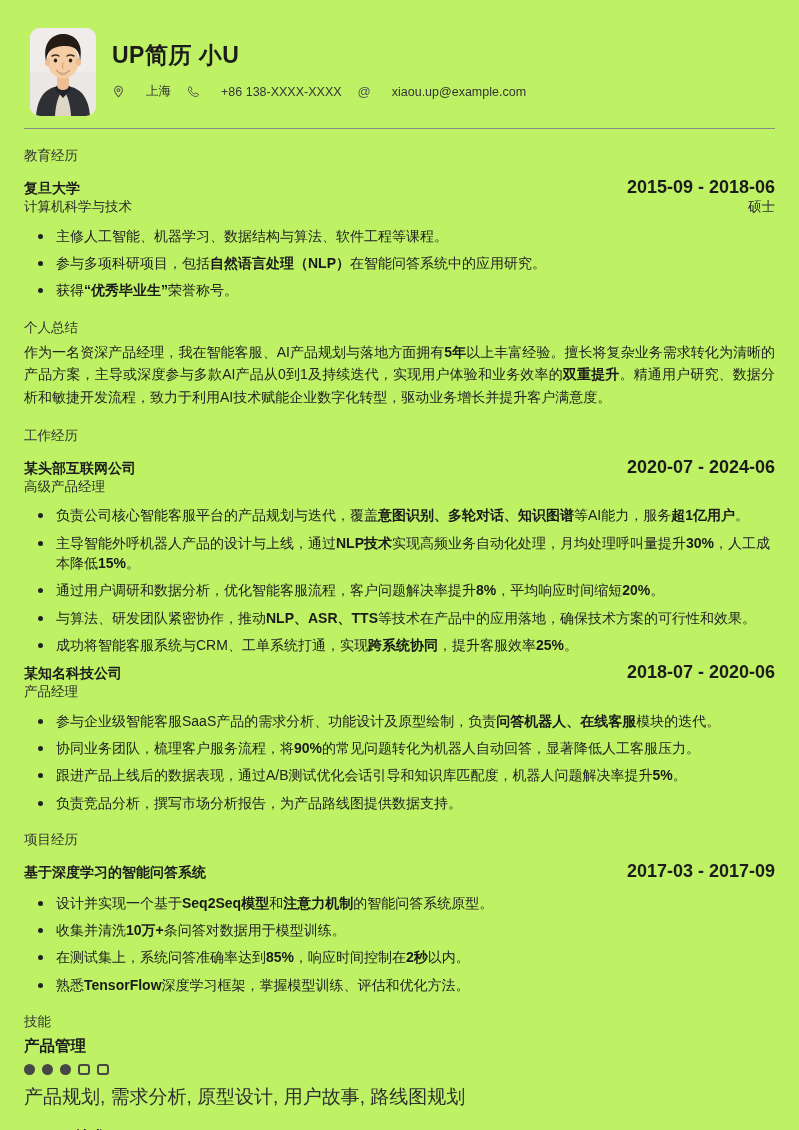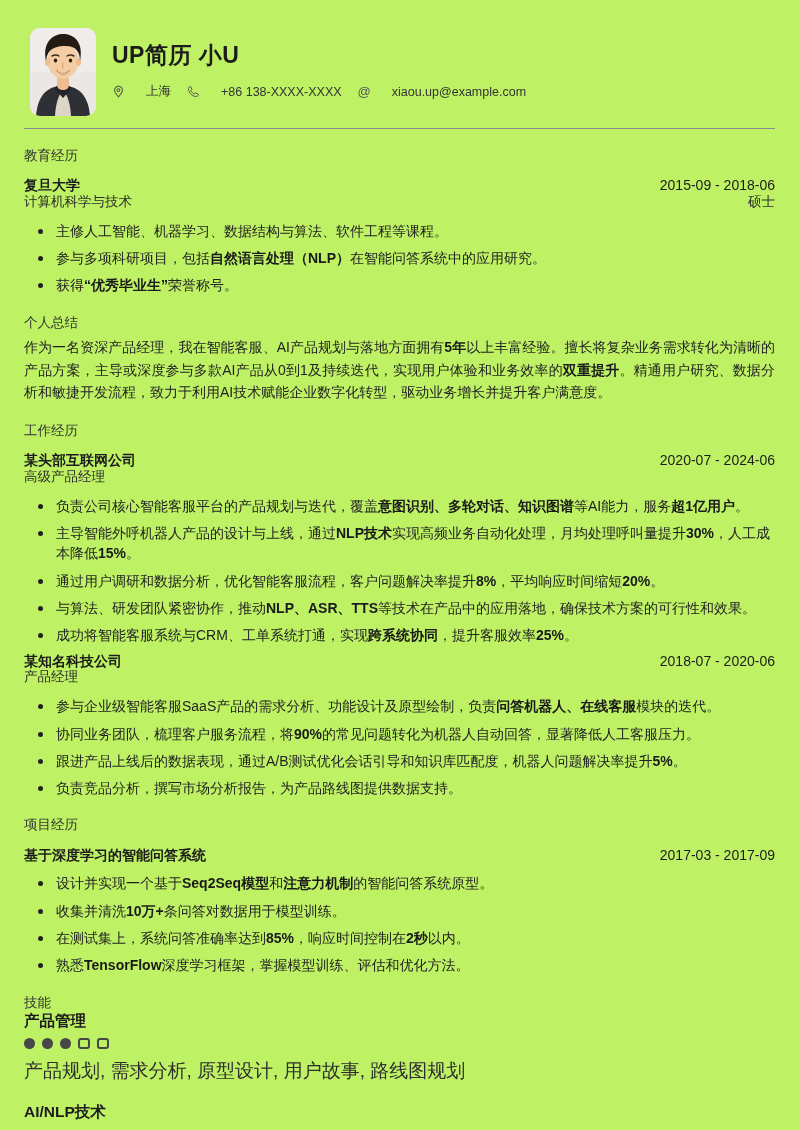--- a/index.html
+++ b/index.html
@@ -20,33 +20,33 @@
   .rule { border:none; border-top:1px solid #8a8a8a; margin:12px 24px 0; }
 
   
   .content { padding:0 24px; }
   .section { margin-top:19px; }
   .section-label { font-size:13.5px; color:#333; line-height:1.2; }
   .entry { margin-top:13px; }
   .entry + .entry { margin-top:5px; }
   .entry-head { display:flex; justify-content:space-between; align-items:baseline; line-height:1.2; }
   .entry-title { font-size:14px; font-weight:700; color:#1c1c1c; }
-  .entry-date { font-size:14px; font-weight:400; color:#1c1c1c; white-space:nowrap; }
+  .entry-date { font-size:18px; font-weight:700; color:#1c1c1c; white-space:nowrap; }
   .entry-sub { display:flex; justify-content:space-between; font-size:13.5px; color:#2b2b2b; line-height:1.25; }
 
   ul.bullets { list-style:none; margin-top:10px; }
   ul.bullets li { position:relative; padding-left:32px; font-size:14px; line-height:1.45; color:#222; margin-bottom:7px; }
   ul.bullets li::before { content:""; position:absolute; left:14px; top:8px; width:5px; height:5px; border-radius:50%; background:#222; }
   b { font-weight:700; color:#1a1a1a; }
 
   .summary-text { margin-top:5px; font-size:14px; line-height:1.62; color:#222; text-align:justify; }
 
   
   .skill { margin-top:19px; }
-  .skill:first-of-type { margin-top:1px; }
+  .skill:first-of-type { margin-top:7px; }
   .skill-name { font-size:15.5px; font-weight:700; color:#1c1c1c; line-height:1.2; }
   .dots { display:flex; align-items:center; gap:7px; margin:8px 0 10px; }
   .dot { display:inline-block; }
   .dot.filled { width:11px; height:11px; background:#474747; border-radius:50%; }
   .dot.empty { width:12px; height:11px; border:2px solid #474747; border-radius:3px; background:transparent; }
   .skill-desc { font-size:19px; color:#2e2e2e; line-height:1.3; }
 </style>
 </head>
 <body>
 

